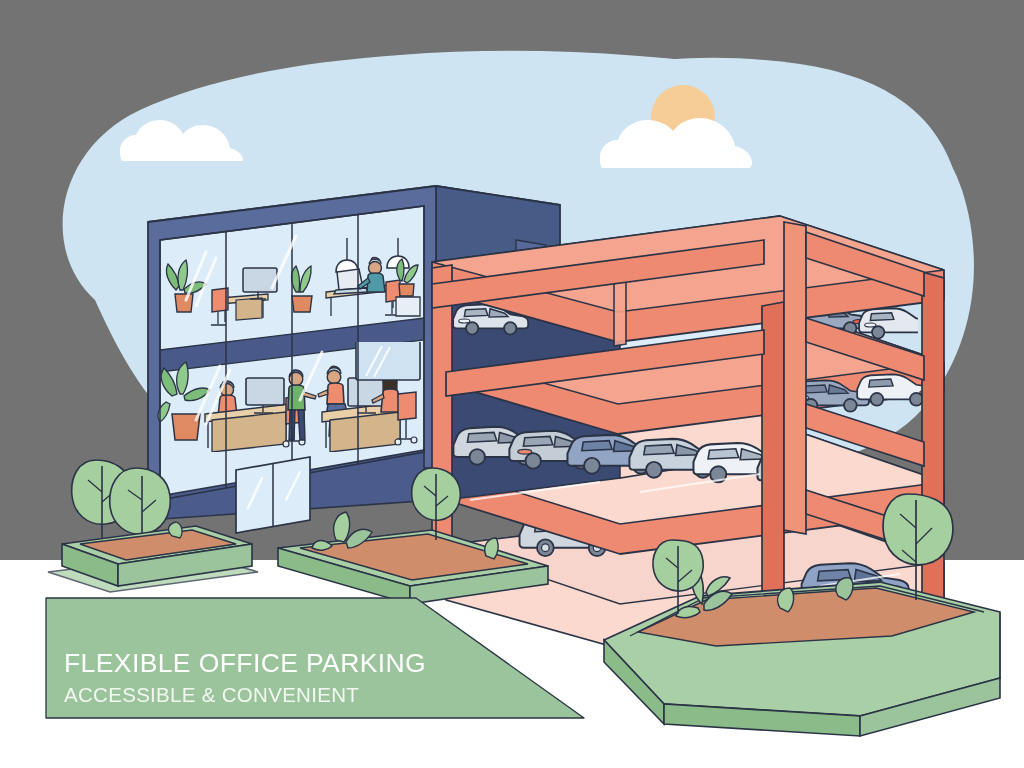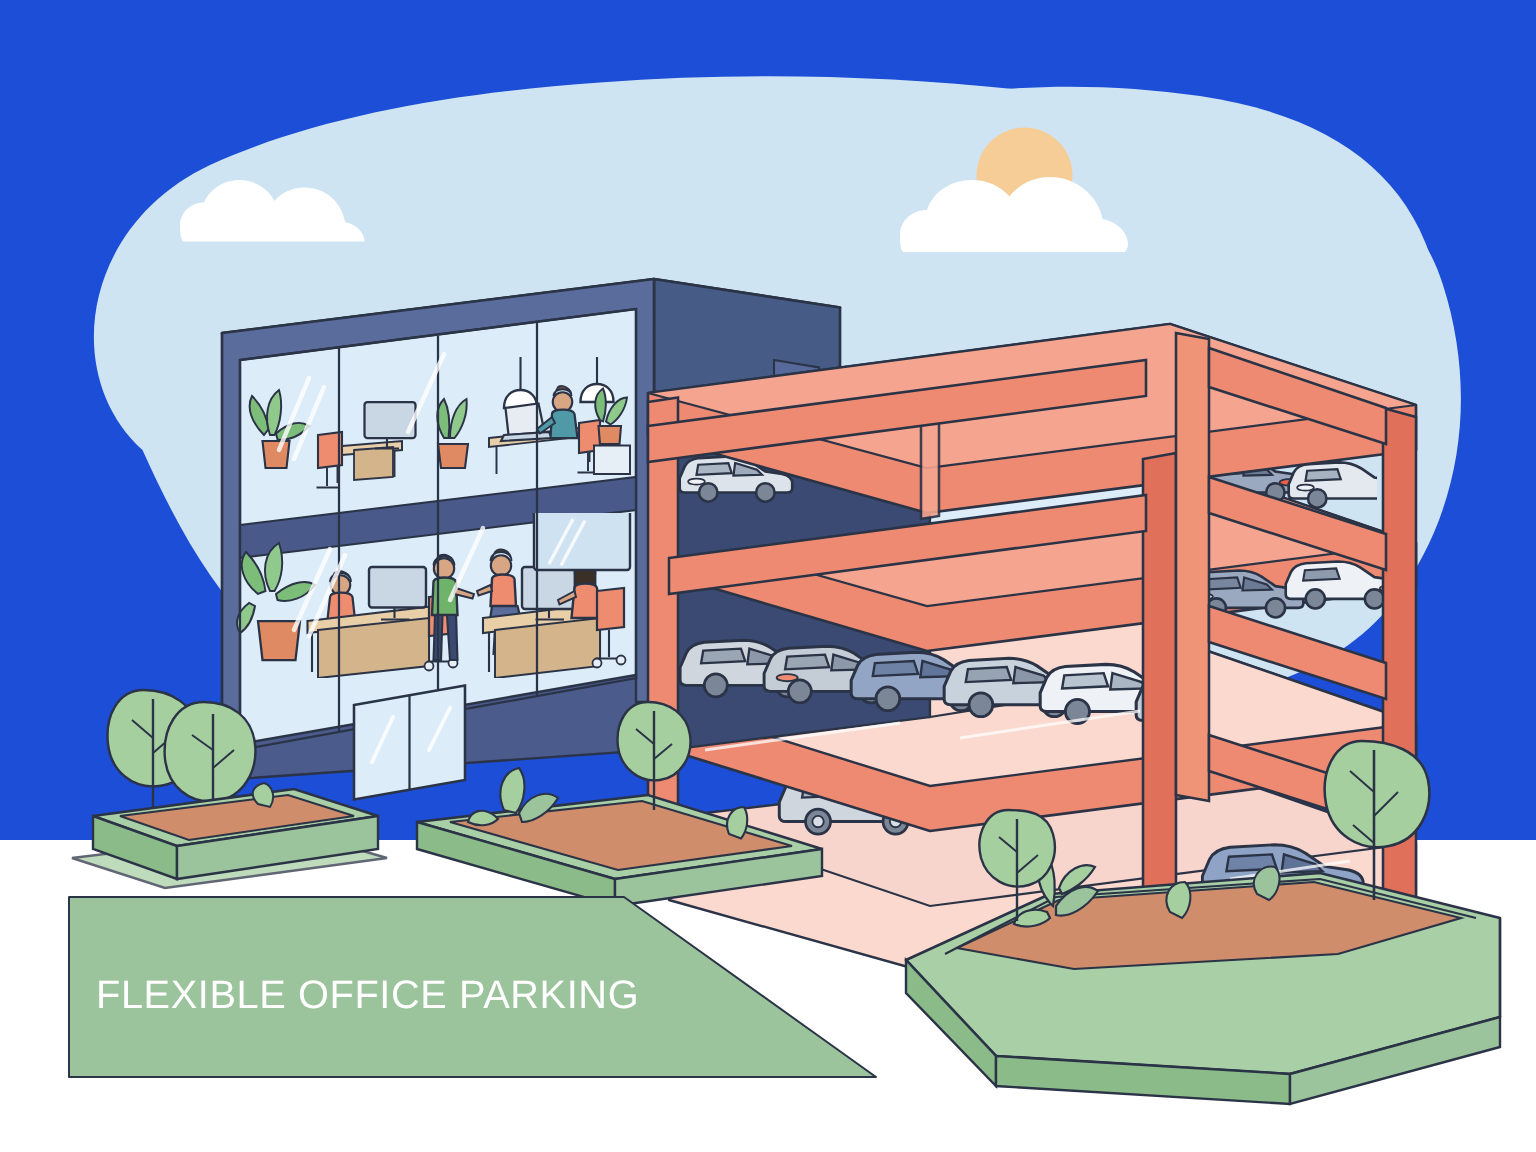--- a/index.html
+++ b/index.html
@@ -1,18 +1,18 @@
 <!DOCTYPE html>
 <html><head>
 <meta charset="utf-8">
 <style>
   html,body{margin:0;padding:0;background:#ffffff;}
   body{width:1024px;height:768px;overflow:hidden;
        font-family:"Liberation Sans","DejaVu Sans",sans-serif;}
-  #stage{position:relative;width:1024px;height:768px;background:#1d4ed8;}
+  #stage{position:relative;width:1024px;height:768px;background:#737373;}
   #art{position:absolute;left:0;top:0;width:1024px;height:768px;}
   .cap{position:absolute;left:0;top:0;width:1024px;height:768px;pointer-events:none;}
   #cap-title{position:absolute;left:64px;top:648px;font-size:26.5px;letter-spacing:.4px;
              color:#ffffff;font-weight:400;white-space:nowrap;}
   #cap-sub{position:absolute;left:64px;top:683px;font-size:20.5px;letter-spacing:.3px;
            color:#f2f7f2;font-weight:400;white-space:nowrap;}
 </style>
 </head>
 <body>
 
@@ -547,15 +547,16 @@
   </g>
 
   <g>
     <path d="M46,598 L416,598 L584,718 L46,718 Z" fill="#9cc49c" stroke="#2b3346" stroke-width="1.3" stroke-linejoin="round"></path>
   </g>
 
 </svg>
 
 <div class="cap">
   <div id="cap-title">FLEXIBLE OFFICE PARKING</div>
+  <div id="cap-sub">ACCESSIBLE &amp; CONVENIENT</div>
 </div>
 
 </div>
 
 </body></html>

